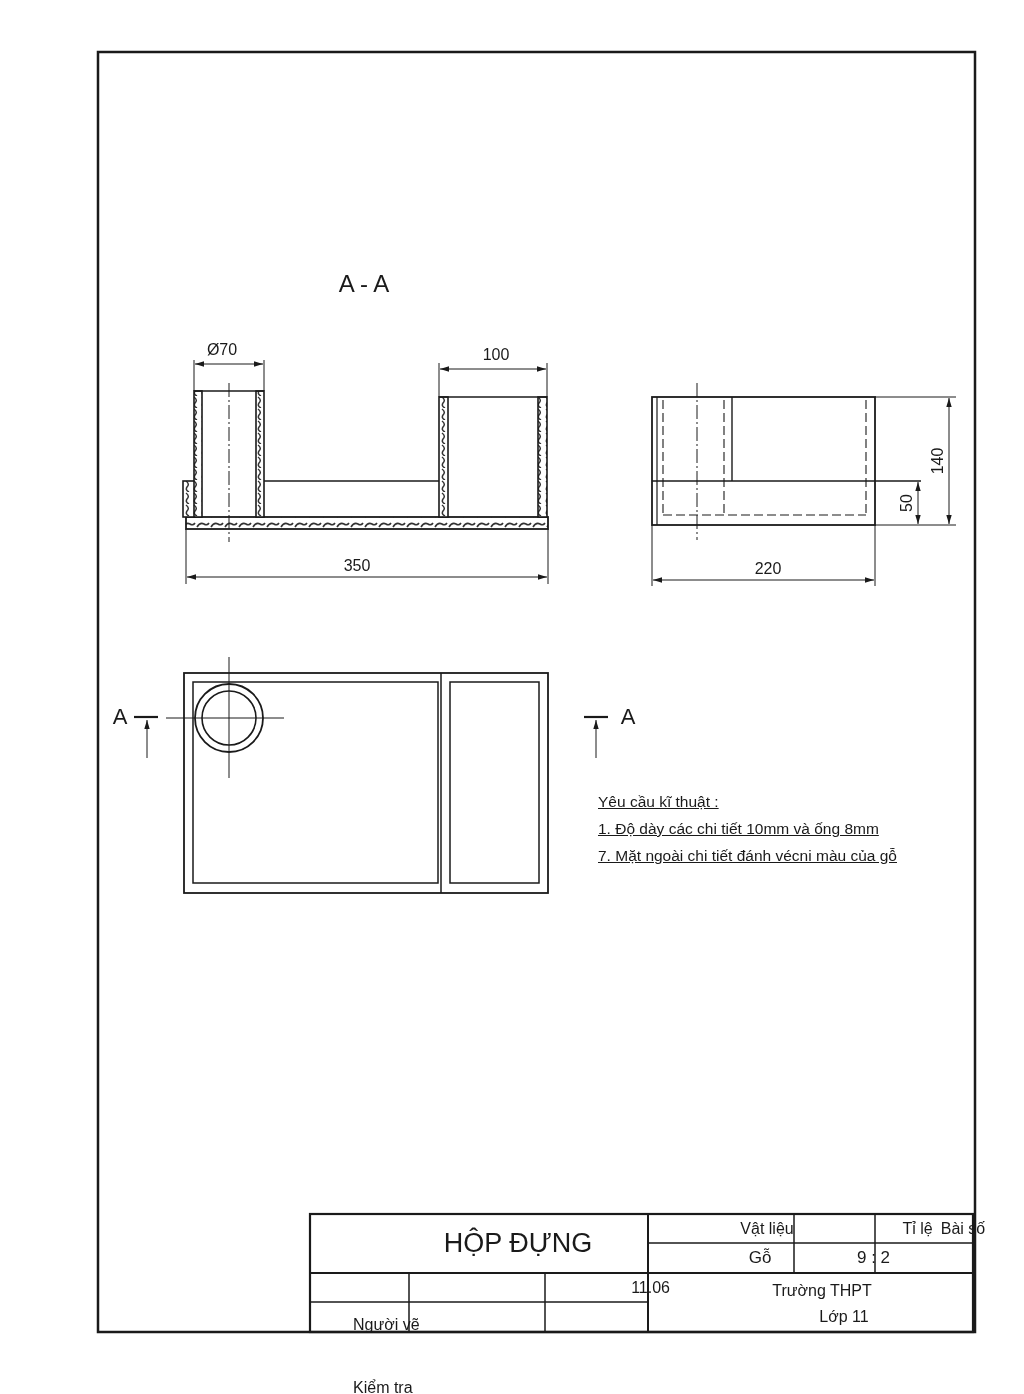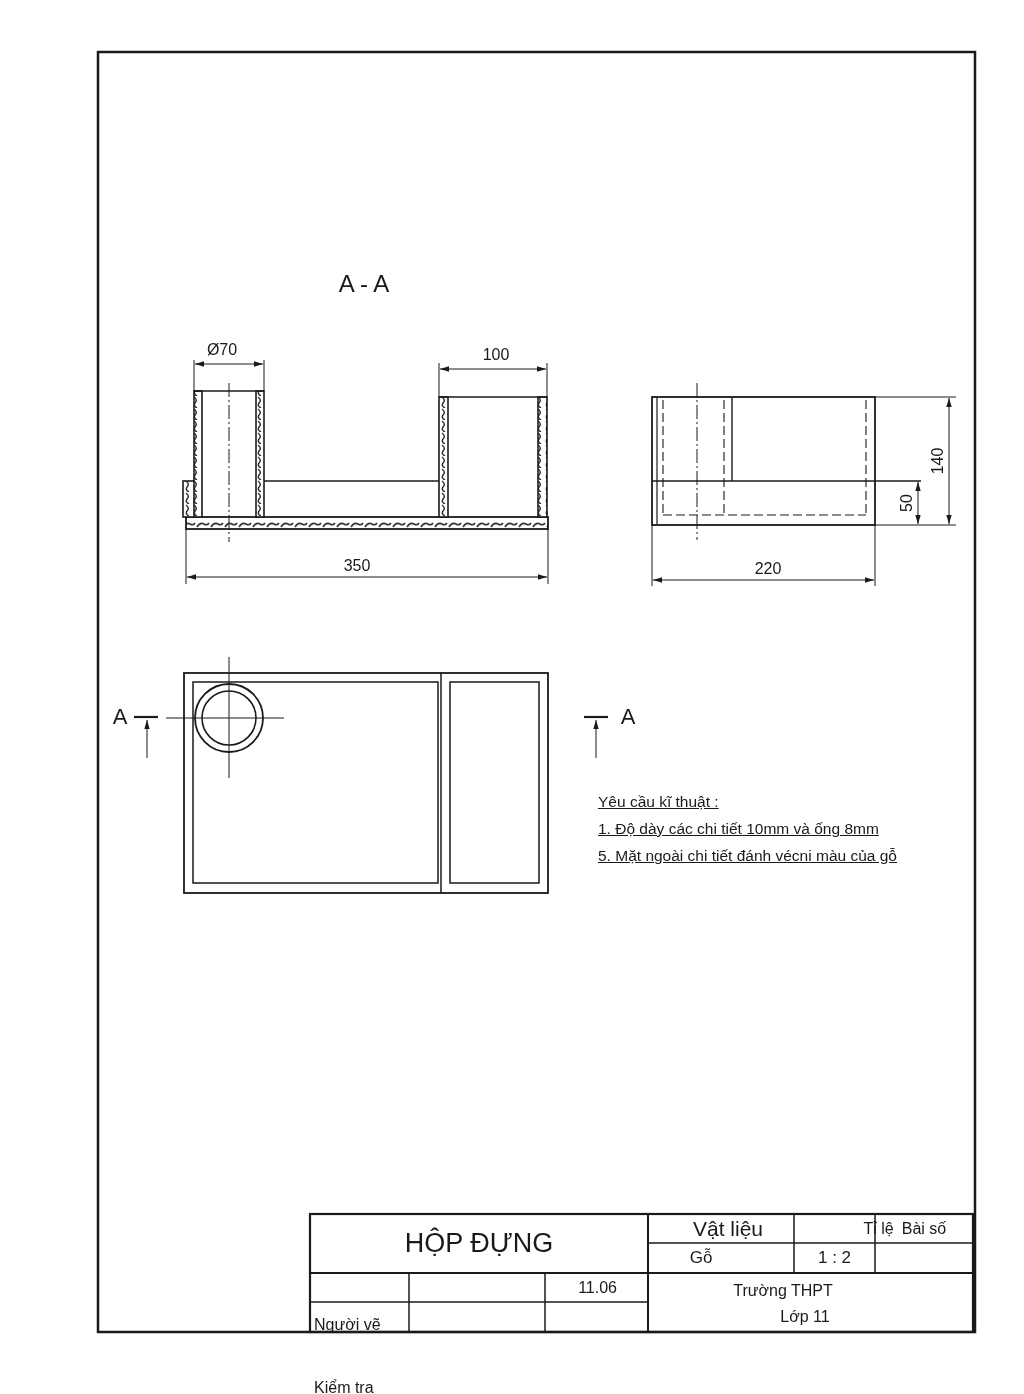--- a/index.html
+++ b/index.html
@@ -1,21 +1,21 @@
 <!DOCTYPE html>
 <html><head>
 <meta charset="utf-8">
 <style>
   html, body { margin: 0; padding: 0; background: #ffffff; }
   body { width: 1024px; height: 1394px; position: relative; overflow: hidden;
          font-family: "Liberation Sans", sans-serif; color: #1a1a1a; }
   #sheet { position: absolute; left: 0; top: 0; }
   .lbl { font-family: "Liberation Sans", sans-serif; fill: #1a1a1a; }
   .tb-cell { position: absolute; font-family: "Liberation Sans", sans-serif; color: #1a1a1a;
-             display: flex; align-items: center; justify-content: center; white-space: nowrap; }
+             display: flex; align-items: center; justify-content: center; white-space: nowrap; margin-left: 39px; }
   .req { position: absolute; left: 598px; top: 788px; font-size: 15.5px; line-height: 27px; color: #1a1a1a; text-decoration: underline; }
   .req div { white-space: nowrap; }
 </style>
 </head>
 <body>
 
 <svg id="sheet" width="1024" height="1394" viewBox="0 0 1024 1394" xmlns="http://www.w3.org/2000/svg">
   <defs>
     <marker id="arr" viewBox="0 0 10 10" refX="10" refY="5" markerWidth="9" markerHeight="9" orient="auto-start-reverse" markerUnits="userSpaceOnUse">
       <path d="M0,2 L10,5 L0,8 z" fill="#1a1a1a"></path>
@@ -123,29 +123,29 @@
     <line x1="875" y1="1214" x2="875" y2="1273" stroke-width="1.5"></line>
     <line x1="310" y1="1302" x2="648" y2="1302" stroke-width="1.3"></line>
     <line x1="409" y1="1273" x2="409" y2="1332" stroke-width="1.5"></line>
     <line x1="545" y1="1273" x2="545" y2="1332" stroke-width="1.5"></line>
   </g>
 </svg>
 
 <div class="req">
   <div>Yêu cầu kĩ thuật :</div>
   <div>1. Độ dày các chi tiết 10mm và ống 8mm</div>
-  <div>5. Mặt ngoài chi tiết đánh vécni màu của gỗ</div>
+  <div>7. Mặt ngoài chi tiết đánh vécni màu của gỗ</div>
 </div>
 
 <div class="tb-cell" style="left:310px;top:1214px;width:338px;height:59px;font-size:27px;">HỘP ĐỰNG</div>
-<div class="tb-cell" style="left:648px;top:1214px;width:146px;height:29px;font-size:21px;padding-left:7px;">Vật liệu</div>
+<div class="tb-cell" style="left:648px;top:1214px;width:146px;height:29px;font-size:16px;padding-left:7px;">Vật liệu</div>
 <div class="tb-cell" style="left:794px;top:1214px;width:81px;height:29px;font-size:16px;padding-left:44px;">Tỉ lệ</div>
 <div class="tb-cell" style="left:875px;top:1214px;width:98px;height:29px;font-size:16px;">Bài số</div>
-<div class="tb-cell" style="left:628px;top:1243px;width:146px;height:30px;font-size:17px;">Gỗ</div>
-<div class="tb-cell" style="left:794px;top:1243px;width:81px;height:30px;font-size:17px;">1 : 2</div>
+<div class="tb-cell" style="left:648px;top:1243px;width:146px;height:30px;font-size:17px;">Gỗ</div>
+<div class="tb-cell" style="left:794px;top:1243px;width:81px;height:30px;font-size:17px;">9 : 2</div>
 <div class="tb-cell" style="left:875px;top:1243px;width:98px;height:30px;font-size:17px;"></div>
 <div class="tb-cell" style="left:314px;top:1310px;width:95px;height:29px;font-size:16px;justify-content:flex-start;">Người vẽ</div>
 <div class="tb-cell" style="left:409px;top:1273px;width:136px;height:29px;font-size:16px;"></div>
-<div class="tb-cell" style="left:514px;top:1273px;width:103px;height:29px;font-size:16px;justify-content:flex-end;padding-right:0;">11.06</div>
+<div class="tb-cell" style="left:528px;top:1273px;width:103px;height:29px;font-size:16px;justify-content:flex-end;padding-right:0;">11.06</div>
 <div class="tb-cell" style="left:314px;top:1368px;width:95px;height:40px;font-size:16px;justify-content:flex-start;">Kiểm tra</div>
 <div class="tb-cell" style="left:409px;top:1302px;width:136px;height:30px;font-size:16px;"></div>
 <div class="tb-cell" style="left:648px;top:1278px;width:270px;height:26px;font-size:16px;">Trường THPT</div>
 <div class="tb-cell" style="left:700px;top:1304px;width:210px;height:26px;font-size:16px;">Lớp 11</div>
 
 </body></html>

